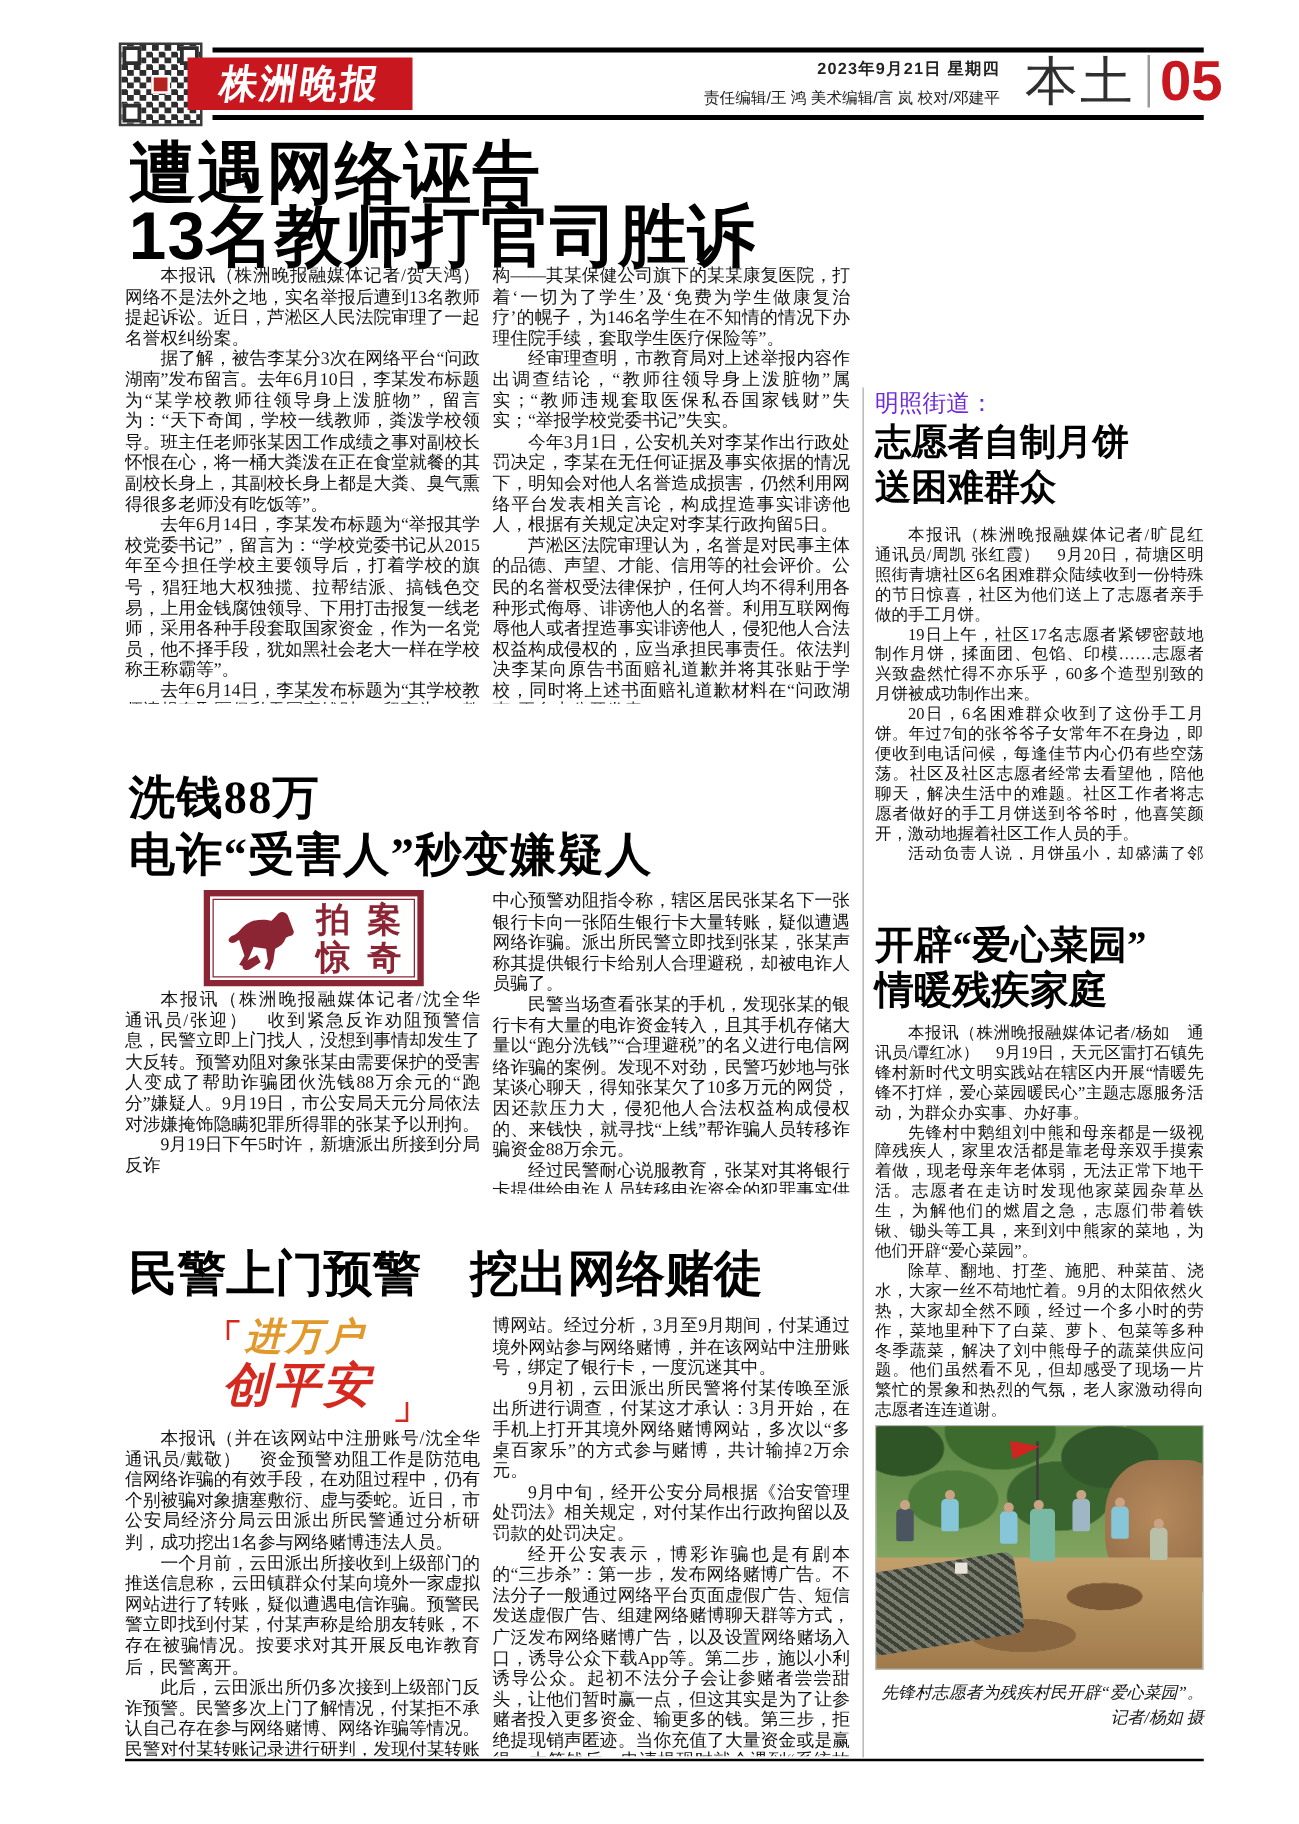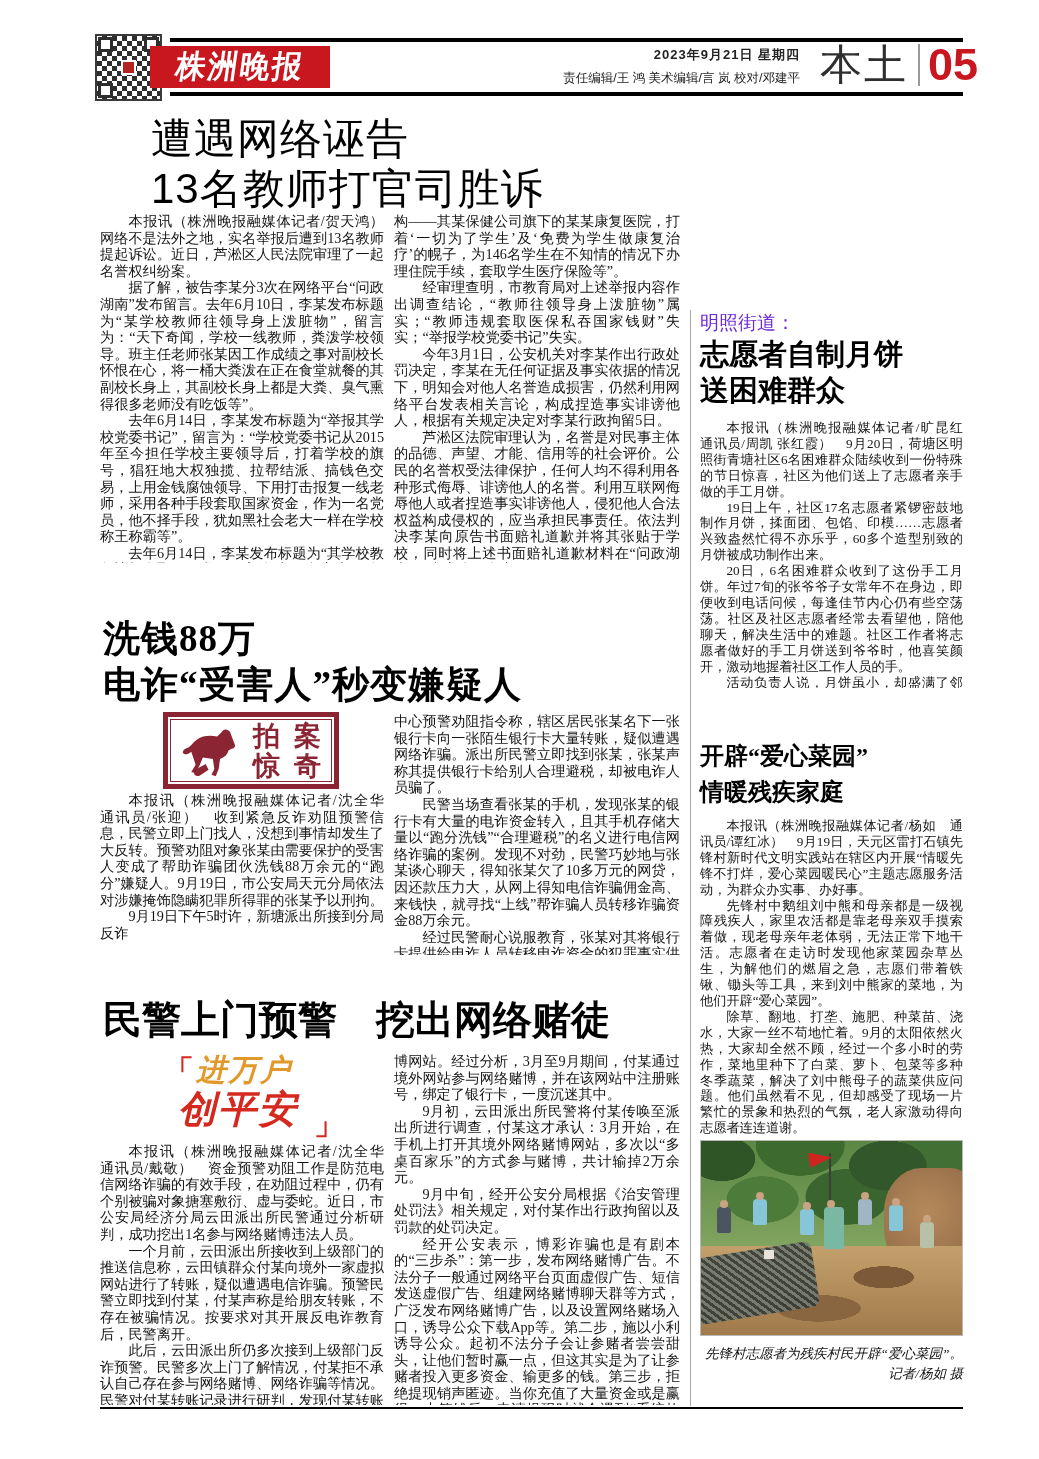--- a/index.html
+++ b/index.html
@@ -34,21 +34,21 @@
   .page-number { font-family:"Liberation Sans", sans-serif; font-weight:bold; font-size:45px; color:#c8171e; }
 
   
   .main-body p { font-size:14.2px; line-height:16.6px; text-align:justify; text-indent:2em; color:#141414; }
   .side-body p { font-size:13.2px; line-height:15.9px; text-align:justify; text-indent:2em; color:#141414; }
   .cont p:first-child { text-indent:0; }
   .col { position:absolute; overflow:hidden; }
 
   
   .a1-headline { position:absolute; left:103px; top:114px; font-family:"Liberation Sans", sans-serif;
-                 font-weight:normal; font-size:42px; line-height:50px; color:#000; letter-spacing:1px;margin-left:48px; }
+                 font-weight:bold; font-size:54px; line-height:50px; color:#000; letter-spacing:1px; }
   .a1-col1 { left:100px; top:213px; width:284px; height:350px; }
   .a1-col2 { left:394px; top:213px; width:286px; height:350px; }
 
   
   .a2-headline { position:absolute; left:103px; top:616px; font-weight:bold; font-size:37px; line-height:46px;
                  color:#000; font-family:"Liberation Serif", serif; letter-spacing:1px; }
   .stamp { position:absolute; left:163px; top:712px; width:176px; height:77px; border:5px solid #8b2533;
            box-shadow:inset 0 0 0 2px #fff, inset 0 0 0 3px #8b2533; display:flex; align-items:center; padding:3px 6px; }
   .stamp svg { width:72px; height:58px; flex:0 0 auto; }
   .stamp-chars { display:grid; grid-template-columns:1fr 1fr; flex:1; }
@@ -69,21 +69,21 @@
                     font-family:"Liberation Sans", sans-serif; letter-spacing:2px; }
   .a3-col1 { left:100px; top:1143px; width:284px; height:262px; }
   .a3-col2 { left:394px; top:1053px; width:286px; height:352px; }
 
   
   .divider-v { position:absolute; left:690px; top:310px; width:1px; height:1096px; background:#a8a8a8; }
   .sb-kicker { position:absolute; left:700px; top:310px; font-size:19px; color:#6d28d9; font-family:"Liberation Serif", serif; }
   .sb1-headline { position:absolute; left:700px; top:336px; font-weight:bold; font-size:29px; line-height:36px;
                   color:#000; font-family:"Liberation Serif", serif; }
   .sb1-body { left:700px; top:420px; width:263px; height:268px; }
-  .sb2-headline { position:absolute; left:700px; top:738px; font-weight:bold; font-size:24px; line-height:36px;
+  .sb2-headline { position:absolute; left:700px; top:738px; font-weight:bold; font-size:31px; line-height:36px;
                   color:#000; font-family:"Liberation Serif", serif; }
   .sb2-body { left:700px; top:818px; width:263px; height:316px; }
 
   
   .photo { position:absolute; left:700px; top:1140px; width:263px; height:196px; overflow:hidden;
            border:1px solid #b9b9b9; background:linear-gradient(#7aa05c, #8fae68); }
   .ph-foliage { position:absolute; left:-10%; top:-12%; width:120%; height:70%;
       background:
         radial-gradient(ellipse 60px 40px at 15% 30%, #2f5526 55%, transparent 56%),
         radial-gradient(ellipse 80px 55px at 40% 20%, #3d6b2e 55%, transparent 56%),
@@ -173,33 +173,33 @@
       <span>惊</span>
       <span>奇</span>
     </div>
   </div>
   <div class="col main-body a2-col1">
       <p>本报讯（株洲晚报融媒体记者/沈全华　通讯员/张迎）　收到紧急反诈劝阻预警信息，民警立即上门找人，没想到事情却发生了大反转。预警劝阻对象张某由需要保护的受害人变成了帮助诈骗团伙洗钱88万余元的“跑分”嫌疑人。9月19日，市公安局天元分局依法对涉嫌掩饰隐瞒犯罪所得罪的张某予以刑拘。</p>
       <p>9月19日下午5时许，新塘派出所接到分局反诈</p>
     </div>
   <div class="col main-body cont a2-col2">
       <p>中心预警劝阻指令称，辖区居民张某名下一张银行卡向一张陌生银行卡大量转账，疑似遭遇网络诈骗。派出所民警立即找到张某，张某声称其提供银行卡给别人合理避税，却被电诈人员骗了。</p>
-      <p>民警当场查看张某的手机，发现张某的银行卡有大量的电诈资金转入，且其手机存储大量以“跑分洗钱”“合理避税”的名义进行电信网络诈骗的案例。发现不对劲，民警巧妙地与张某谈心聊天，得知张某欠了10多万元的网贷，因还款压力大，从网上得知电信诈骗佣金高、来钱快，就寻找“上线”帮诈骗人员转移诈骗资金88万余元。</p>
+      <p>民警当场查看张某的手机，发现张某的银行卡有大量的电诈资金转入，且其手机存储大量以“跑分洗钱”“合理避税”的名义进行电信网络诈骗的案例。发现不对劲，民警巧妙地与张某谈心聊天，得知张某欠了10多万元的网贷，因还款压力大，侵犯他人合法权益构成侵权的、来钱快，就寻找“上线”帮诈骗人员转移诈骗资金88万余元。</p>
       <p>经过民警耐心说服教育，张某对其将银行卡提供给电诈人员转移电诈资金的犯罪事实供认不讳。</p>
     </div>
 
   <div class="a3-headline">民警上门预警　挖出网络赌徒</div>
   <div class="badge">
     <span class="q-open">「</span>
     <span class="b-line1">进万户</span>
     <span class="b-line2">创平安</span>
     <span class="q-close">」</span>
   </div>
   <div class="col main-body a3-col1">
-      <p>本报讯（株洲晚报融媒体记者/沈全华　通讯员/戴敬）　资金预警劝阻工作是防范电信网络诈骗的有效手段，在劝阻过程中，仍有个别被骗对象搪塞敷衍、虚与委蛇。近日，市公安局经济分局云田派出所民警通过分析研判，成功挖出1名参与网络赌博违法人员。</p>
+      <p>本报讯（并在该网站中注册账号/沈全华　通讯员/戴敬）　资金预警劝阻工作是防范电信网络诈骗的有效手段，在劝阻过程中，仍有个别被骗对象搪塞敷衍、虚与委蛇。近日，市公安局经济分局云田派出所民警通过分析研判，成功挖出1名参与网络赌博违法人员。</p>
       <p>一个月前，云田派出所接收到上级部门的推送信息称，云田镇群众付某向境外一家虚拟网站进行了转账，疑似遭遇电信诈骗。预警民警立即找到付某，付某声称是给朋友转账，不存在被骗情况。按要求对其开展反电诈教育后，民警离开。</p>
       <p>此后，云田派出所仍多次接到上级部门反诈预警。民警多次上门了解情况，付某拒不承认自己存在参与网络赌博、网络诈骗等情况。民警对付某转账记录进行研判，发现付某转账对象是一家网络赌</p>
     </div>
   <div class="col main-body cont a3-col2">
       <p>博网站。经过分析，3月至9月期间，付某通过境外网站参与网络赌博，并在该网站中注册账号，绑定了银行卡，一度沉迷其中。</p>
       <p>9月初，云田派出所民警将付某传唤至派出所进行调查，付某这才承认：3月开始，在手机上打开其境外网络赌博网站，多次以“多桌百家乐”的方式参与赌博，共计输掉2万余元。</p>
       <p>9月中旬，经开公安分局根据《治安管理处罚法》相关规定，对付某作出行政拘留以及罚款的处罚决定。</p>
       <p>经开公安表示，博彩诈骗也是有剧本的“三步杀”：第一步，发布网络赌博广告。不法分子一般通过网络平台页面虚假广告、短信发送虚假广告、组建网络赌博聊天群等方式，广泛发布网络赌博广告，以及设置网络赌场入口，诱导公众下载App等。第二步，施以小利诱导公众。起初不法分子会让参赌者尝尝甜头，让他们暂时赢一点，但这其实是为了让参赌者投入更多资金、输更多的钱。第三步，拒绝提现销声匿迹。当你充值了大量资金或是赢得一大笔钱后，申请提现时就会遇到“系统故障、账户异常”等借口，限制账户提现，甚至卷款跑路、销声匿迹。</p>
     </div>
 

